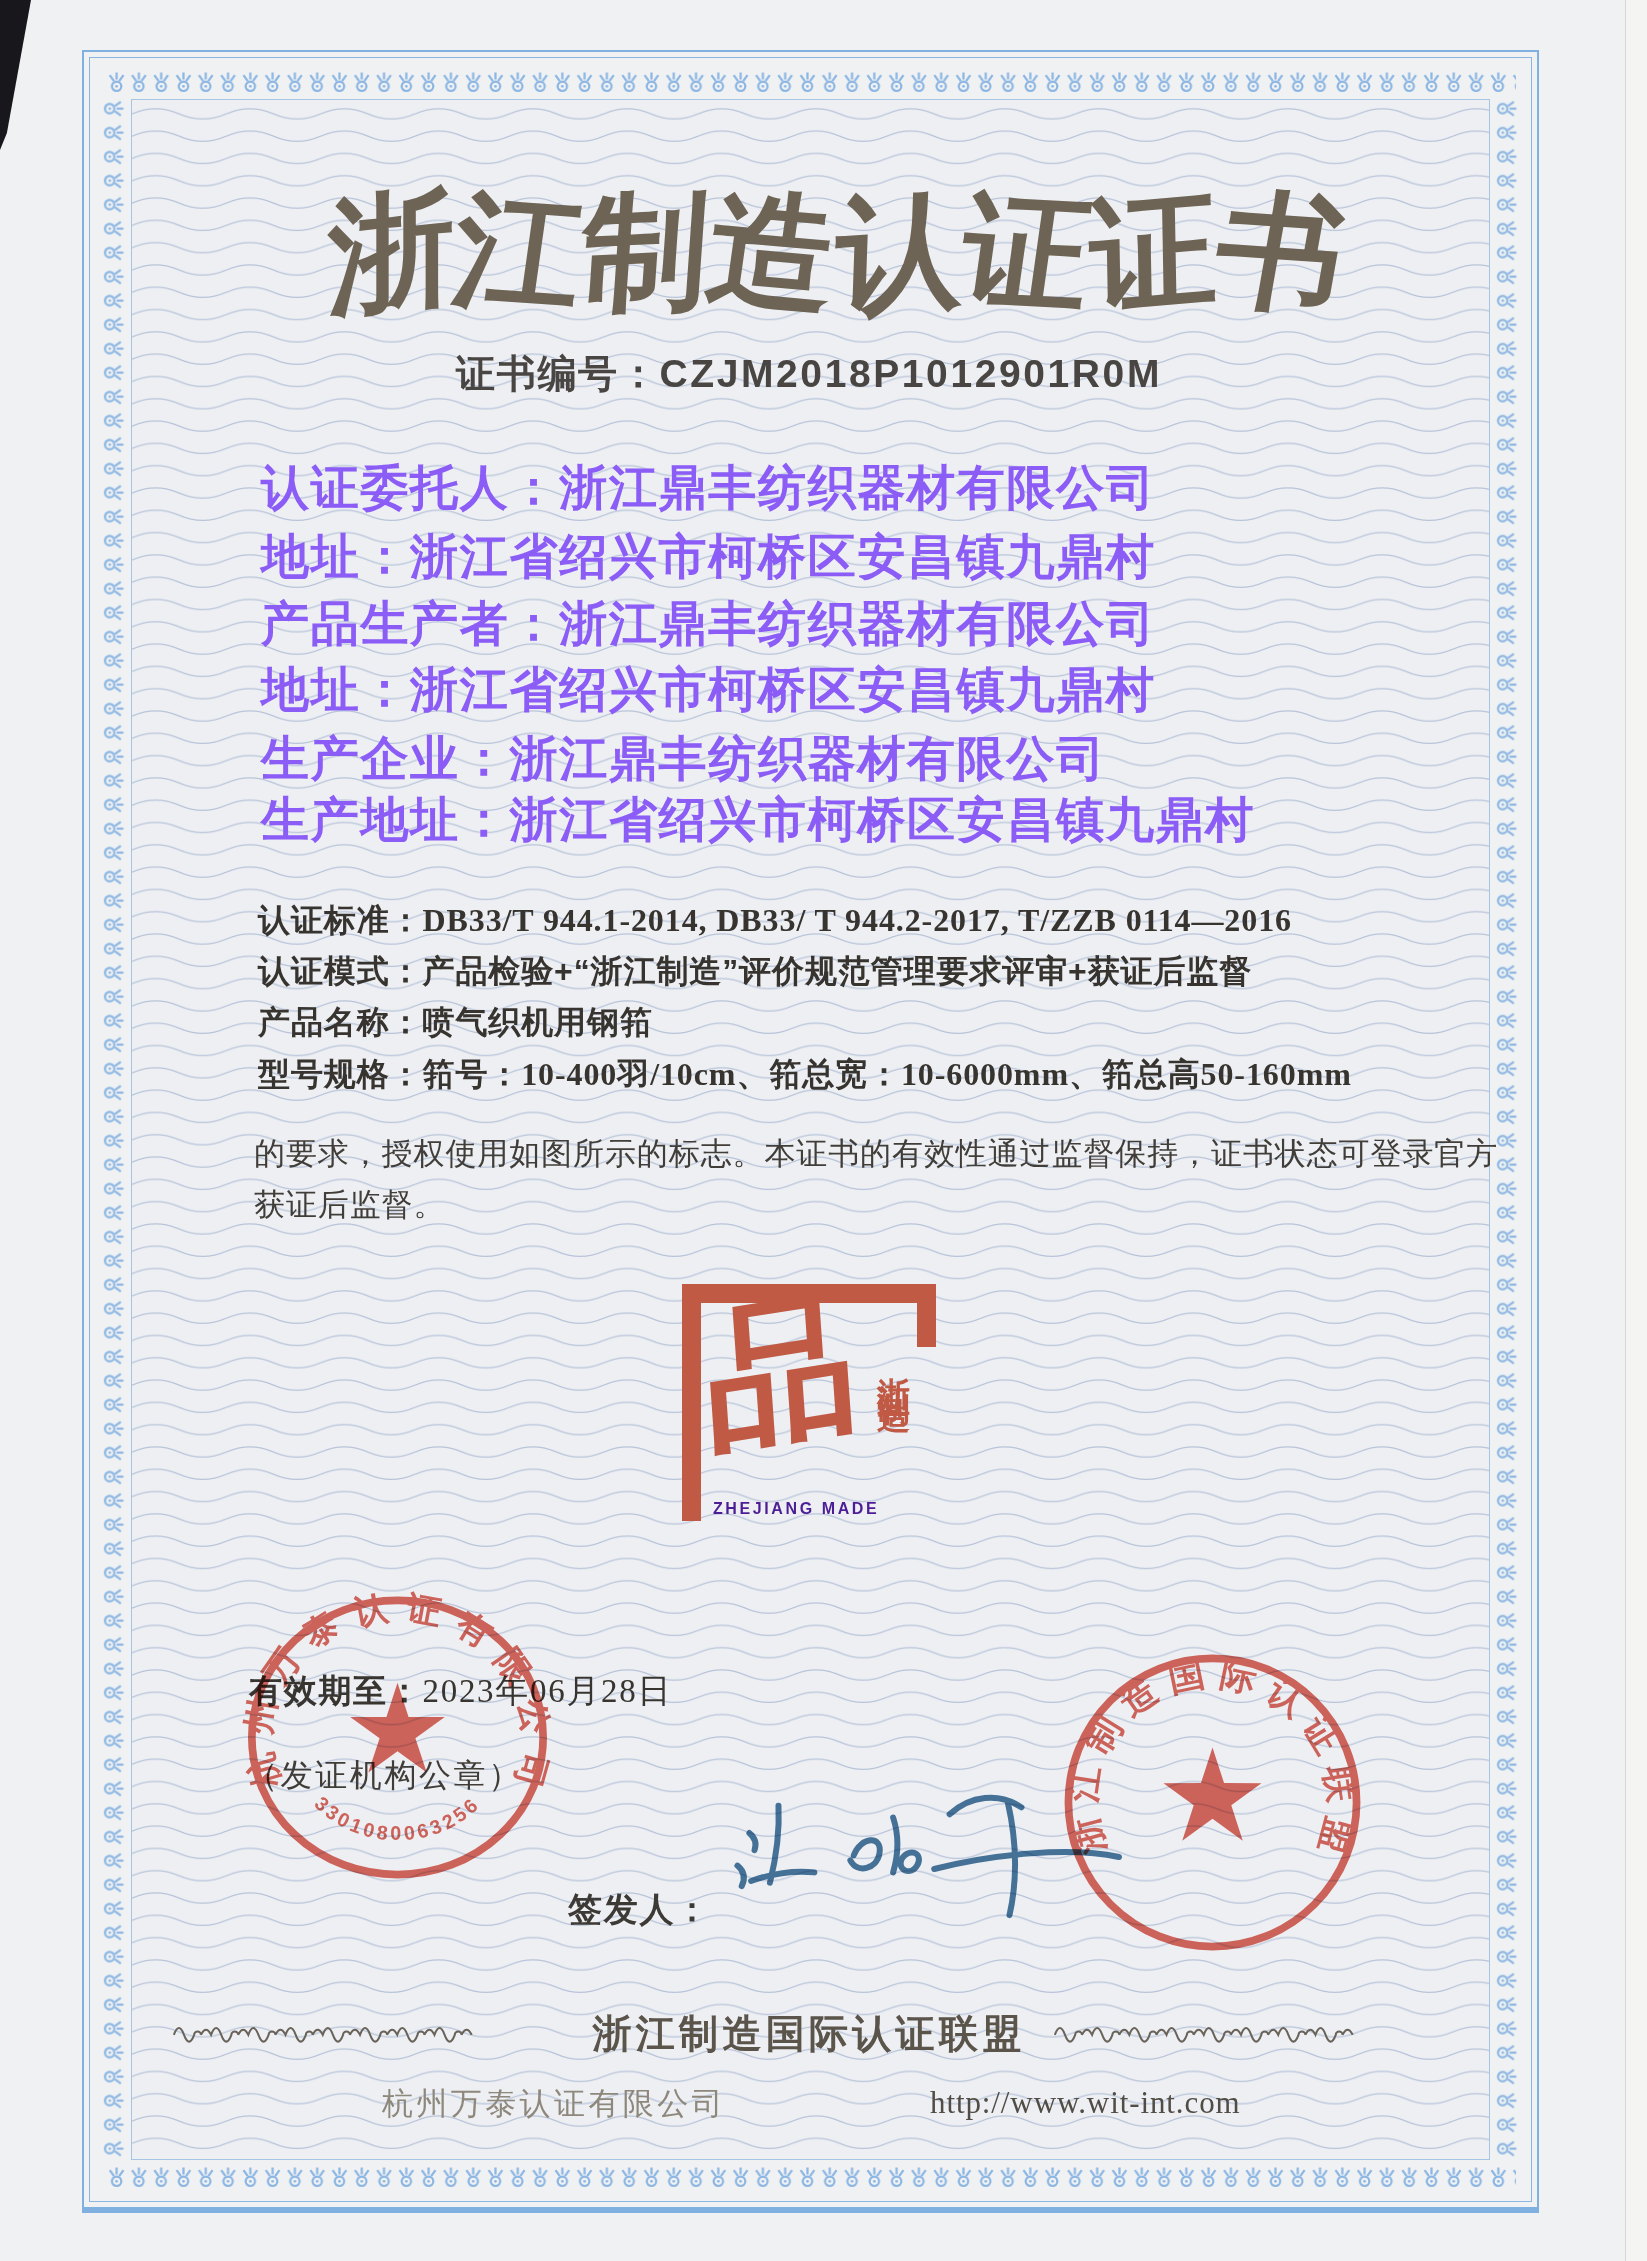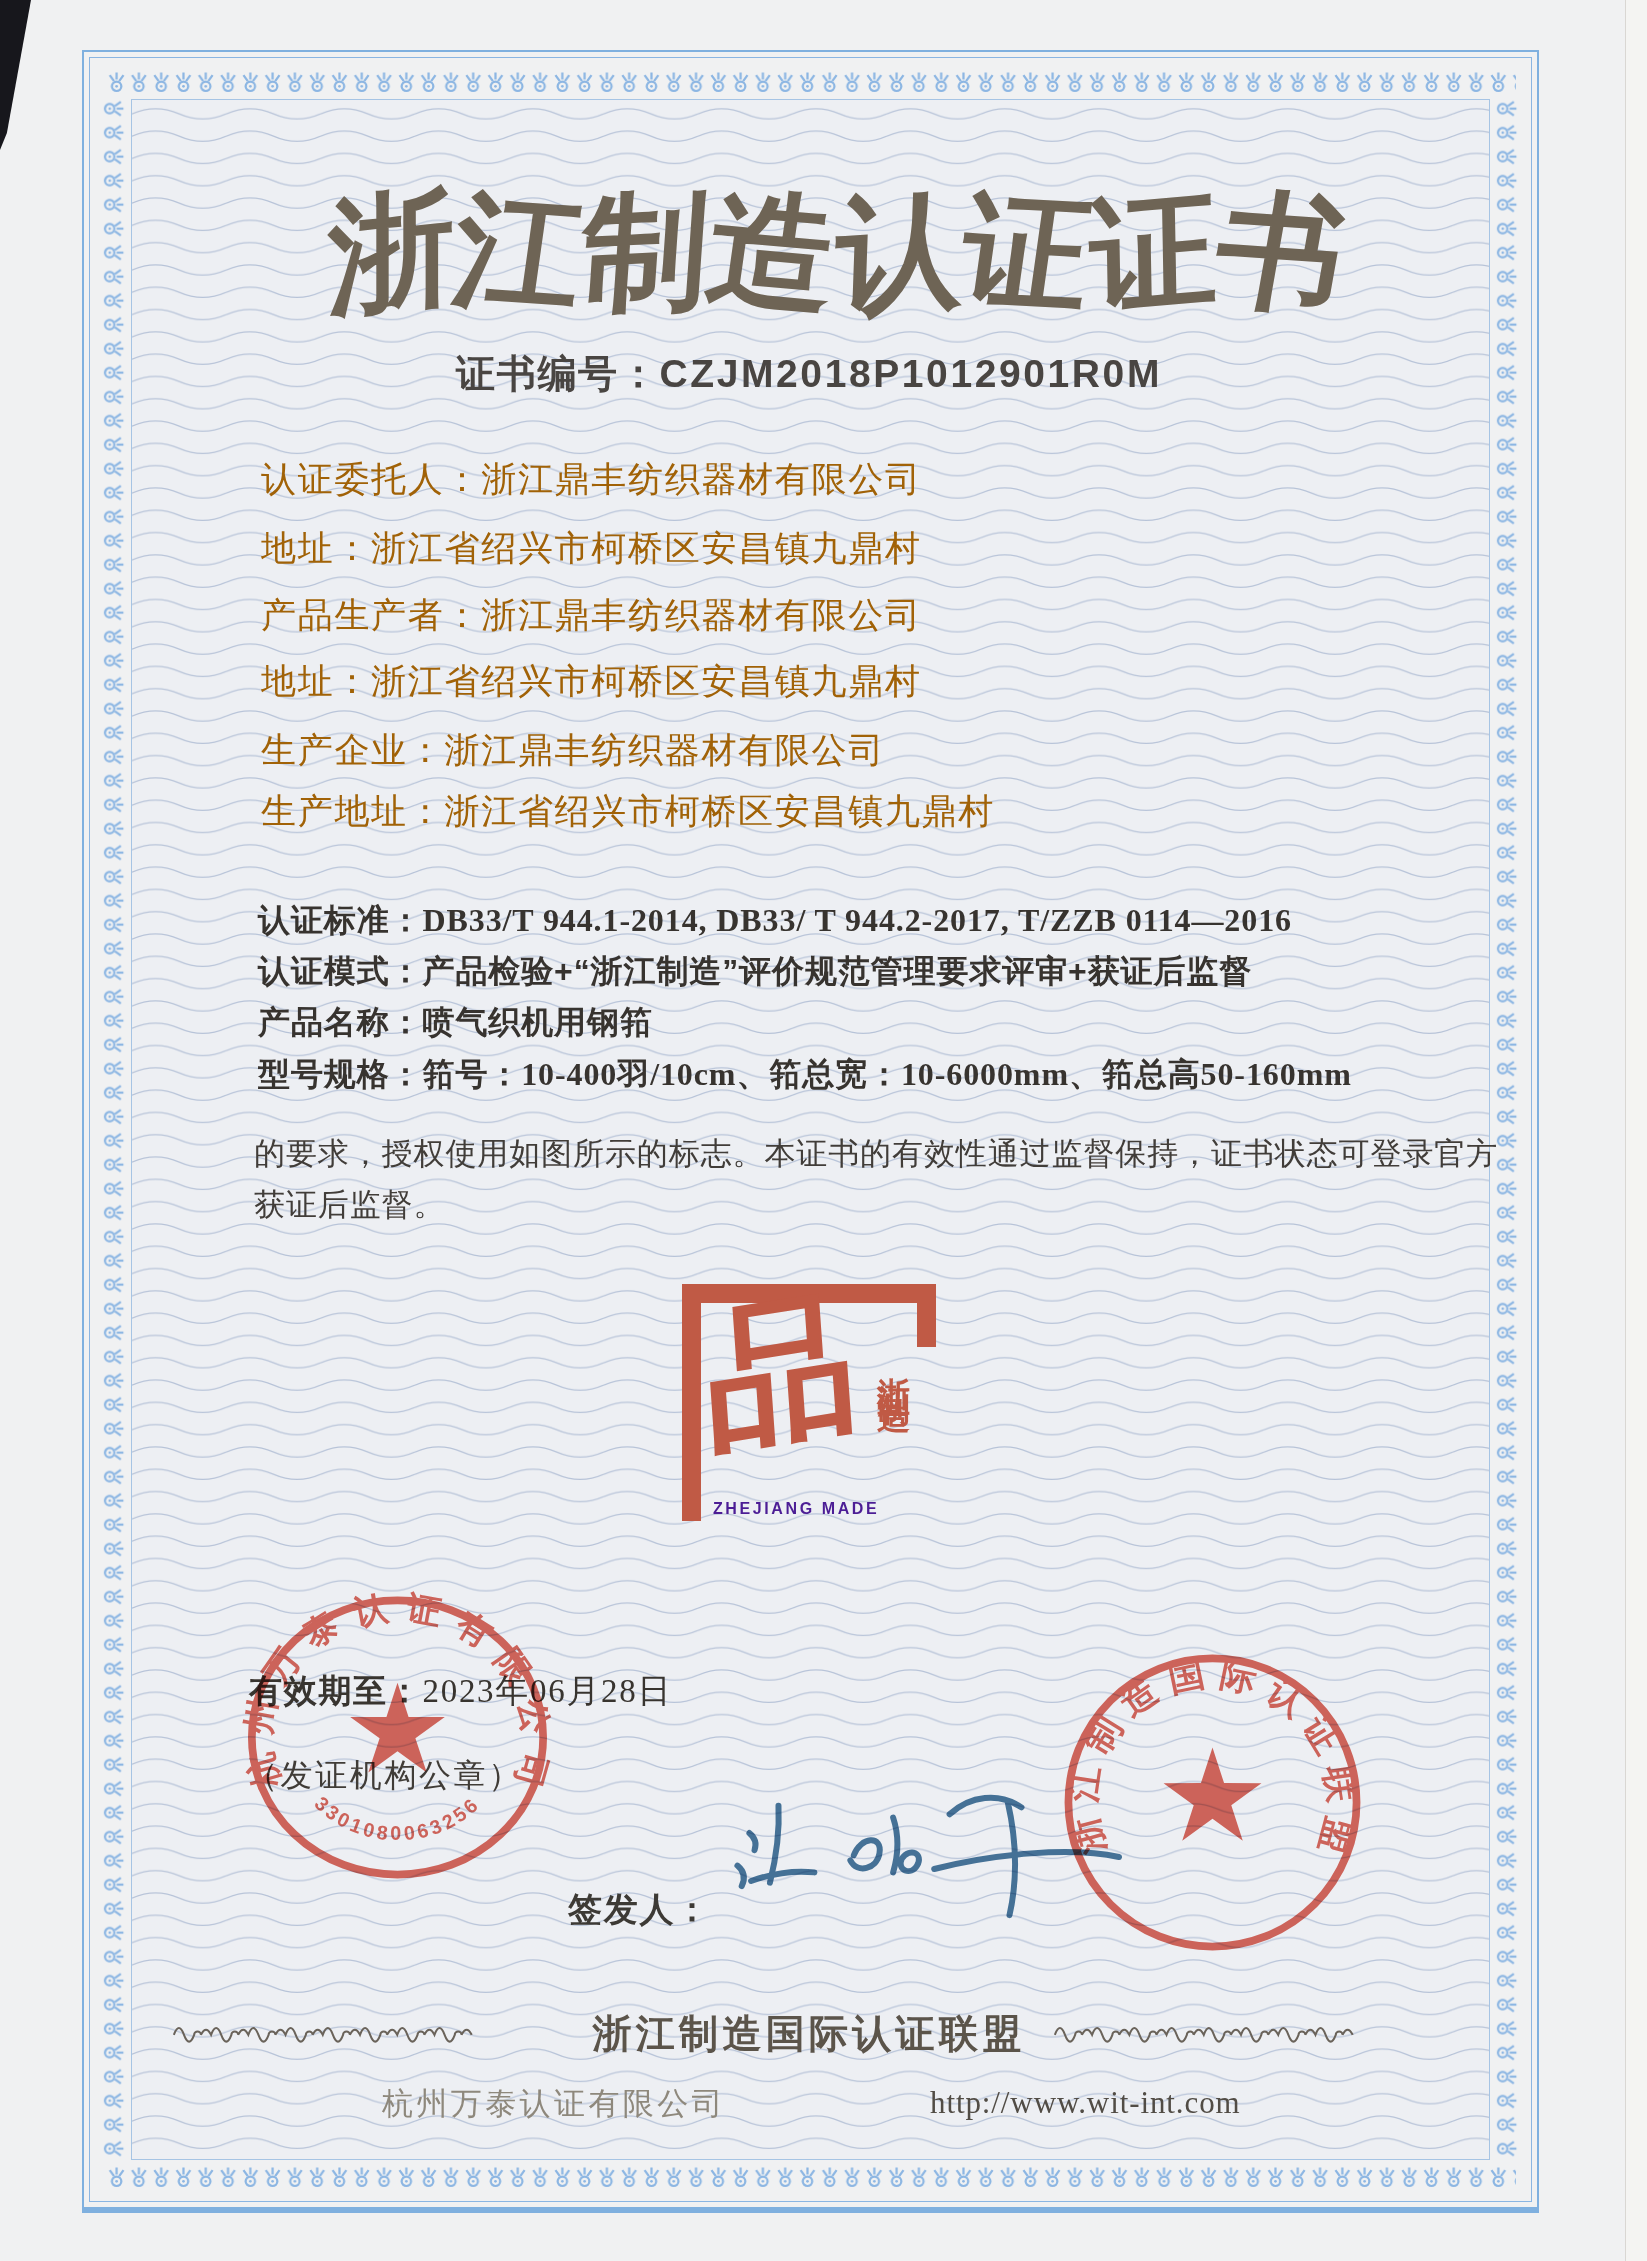--- a/index.html
+++ b/index.html
@@ -26,21 +26,21 @@
     font-family:"Liberation Serif","DejaVu Serif",serif;font-weight:bold;font-size:127px;color:#6e6455;}
   .title-row span{display:inline-block;line-height:1.4;}
   .t0{transform:rotate(-6deg) skewX(-6deg);} .t1{transform:rotate(4deg) skewX(-4deg);}
   .t2{transform:rotate(-3deg) skewX(-7deg);} .t3{transform:rotate(5deg) skewX(-3deg);}
   .t4{transform:rotate(-4deg) skewX(-6deg);} .t5{transform:rotate(3deg) skewX(-5deg);}
   .t6{transform:rotate(-5deg) skewX(-4deg);} .t7{transform:rotate(4deg) skewX(-6deg);}
 
   .certno{left:132px;top:347px;width:1354px;text-align:center;font-size:39px;font-weight:bold;color:#494542;letter-spacing:1.7px;}
   .certno .code{letter-spacing:2.6px;}
 
-  .fieldline{left:261px;font-size:35px;font-weight:normal;color:#a16207;letter-spacing:1.7px;white-space:nowrap;}
+  .fieldline{left:261px;font-size:48px;font-weight:bold;color:#8b5cf6;letter-spacing:1.7px;white-space:nowrap;}
   .f0{top:456px;} .f1{top:525px;} .f2{top:592px;} .f3{top:658px;} .f4{top:727px;} .f5{top:788px;}
 
   .specline{left:258px;font-size:32px;font-weight:bold;color:#37332f;letter-spacing:0.9px;white-space:nowrap;}
   .s0{top:899px;} .s1{top:950px;} .s2{top:1001px;} .s3{top:1053px;}
   .specline .val{font-family:"Liberation Serif","DejaVu Serif",serif;}
 
   .statement{left:254px;top:1131px;width:1237px;font-family:"Liberation Serif","DejaVu Serif",serif;
     font-size:31px;color:#413d39;letter-spacing:0.9px;}
   .statement .ln{height:51px;line-height:45px;white-space:nowrap;}
   .statement .ln.indent{padding-left:62px;}

